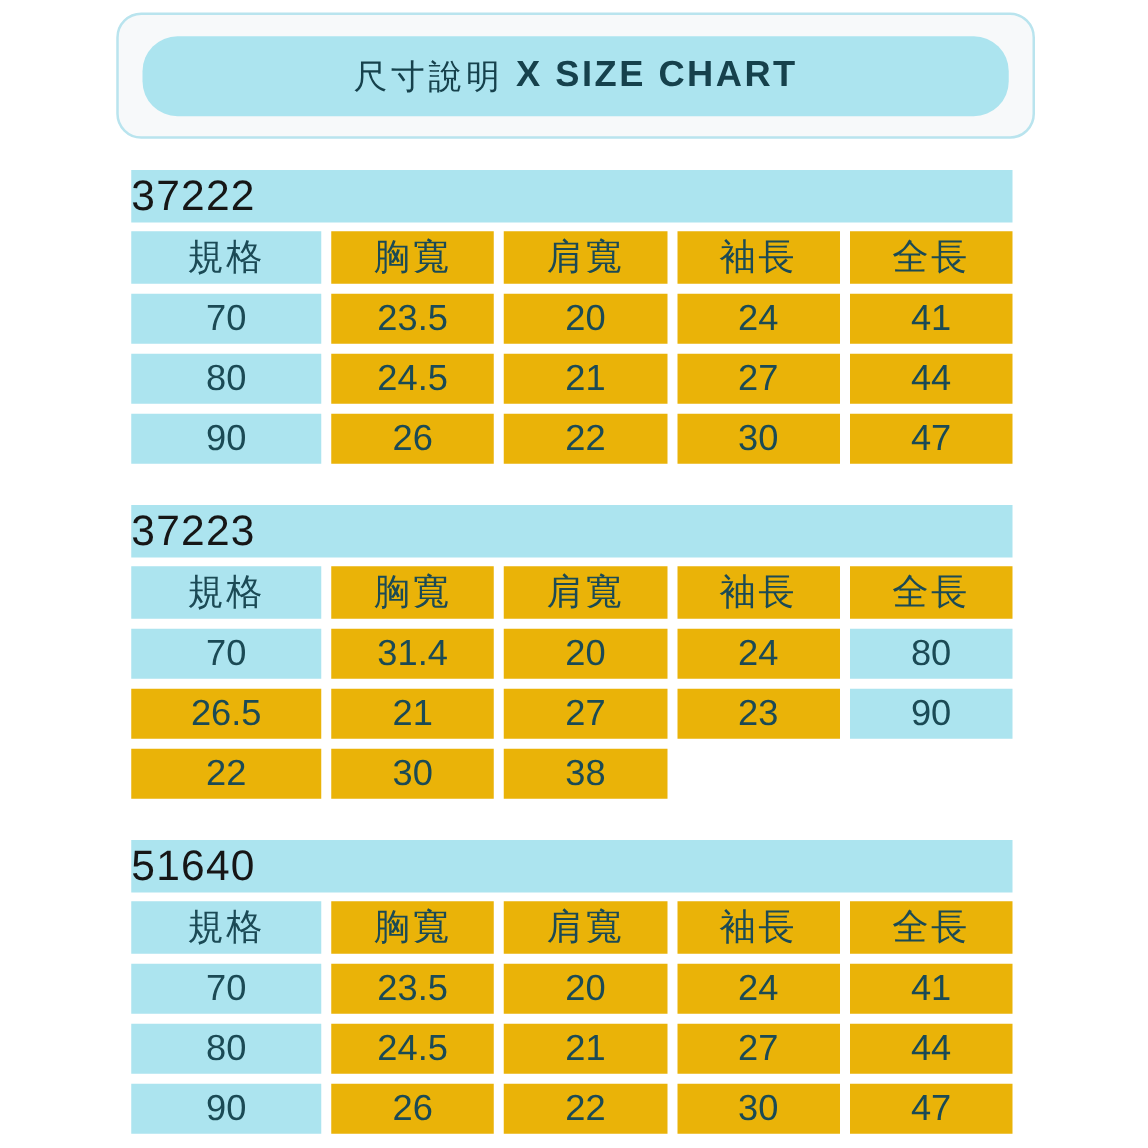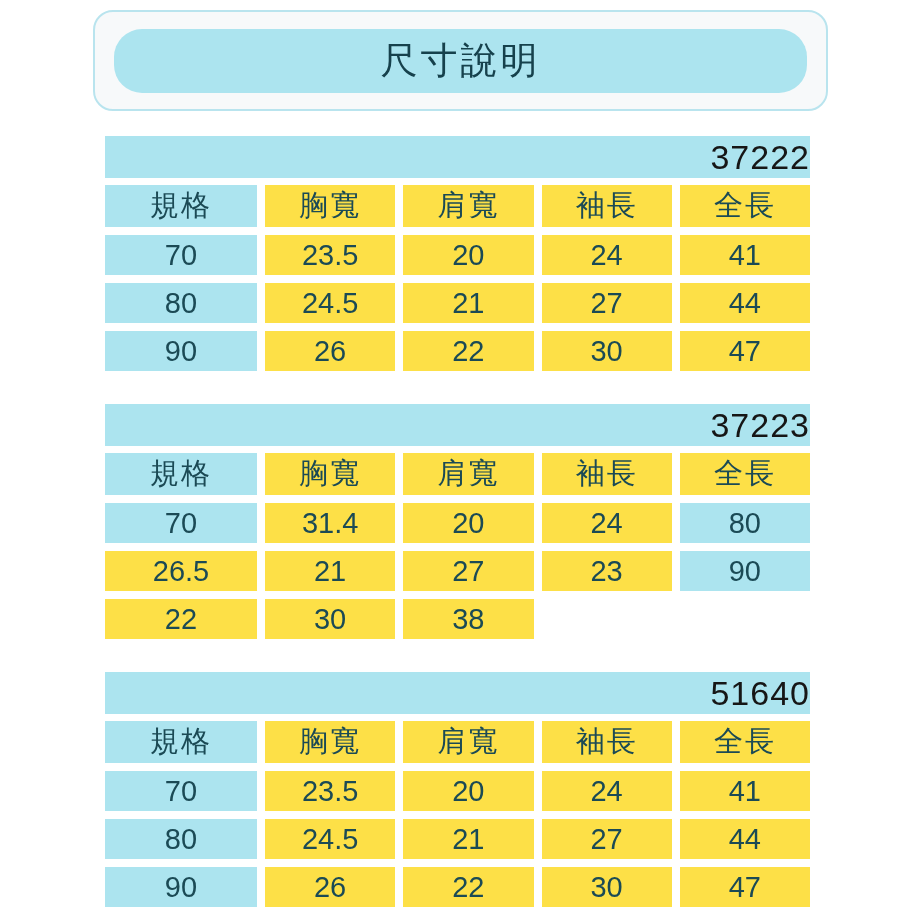--- a/index.html
+++ b/index.html
@@ -33,21 +33,21 @@
     background: #ace4ef;
     border-radius: 28px;
     display: flex;
     align-items: center;
     justify-content: center;
     gap: 10px;
     color: #16414c;
     white-space: nowrap;
   }
   .banner-cjk {
-    font-size: 37px;
+    font-size: 27px;
     font-weight: 500;
     letter-spacing: 3px;
   }
   .banner-en {
     font-size: 29px;
     font-weight: 800;
     letter-spacing: 2px;
   }
 
   
@@ -57,54 +57,55 @@
     top: 136px;
     width: 705px;
   }
   .size-table + .size-table { margin-top: 33px; }
 
   .t-title {
     height: 42px;
     line-height: 42px;
     background: #ace4ef;
     color: #161616;
-    text-align: right;
+    text-align: left;
     font-size: 34px;
     font-weight: 500;
     letter-spacing: 1px;
     margin-bottom: 7px;
   }
   .t-grid {
     display: grid;
     grid-template-columns: 152px repeat(4, 1fr);
     column-gap: 8px;
     row-gap: 8px;
   }
   .cell {
     height: 40px;
-    background: #fde047;
+    background: #eab308;
     color: #1b4a55;
     display: flex;
     align-items: center;
     justify-content: center;
     font-size: 29px;
     font-weight: 500;
   }
   .cell.head {
     height: 42px;
     letter-spacing: 2px;
   }
   .cell.c1 { background: #ace4ef; }
 </style>
 </head>
 <body>
 
 <div class="banner-outer">
   <div class="banner-inner">
     <span class="banner-cjk">尺寸說明</span>
+    <span class="banner-en">X SIZE CHART</span>
   </div>
 </div>
 
 <div class="tables-wrap">
 
   <section class="size-table">
     <div class="t-title">37222</div>
     <div class="t-grid">
       <div class="cell head c1">規格</div>
       <div class="cell head">胸寬</div>

